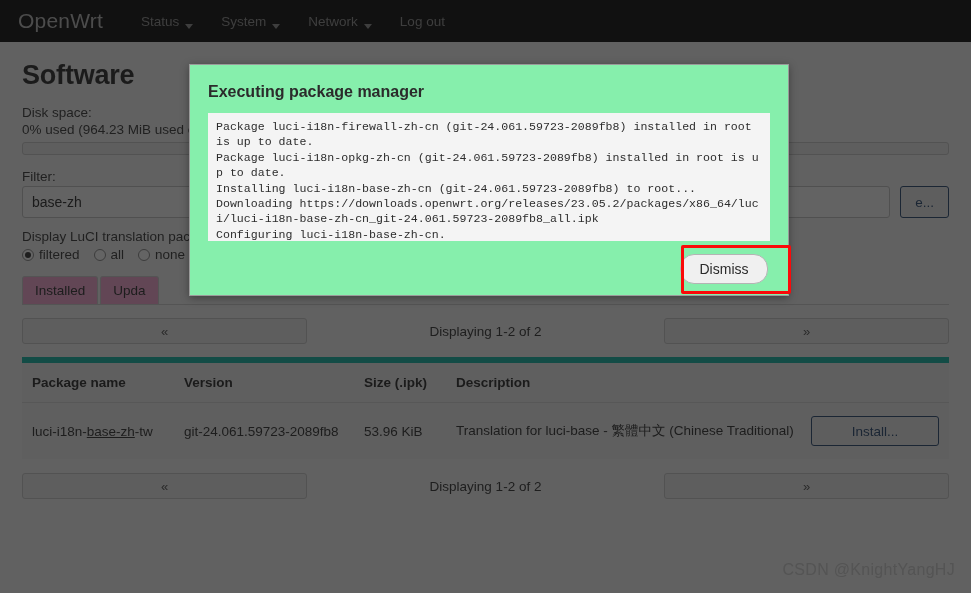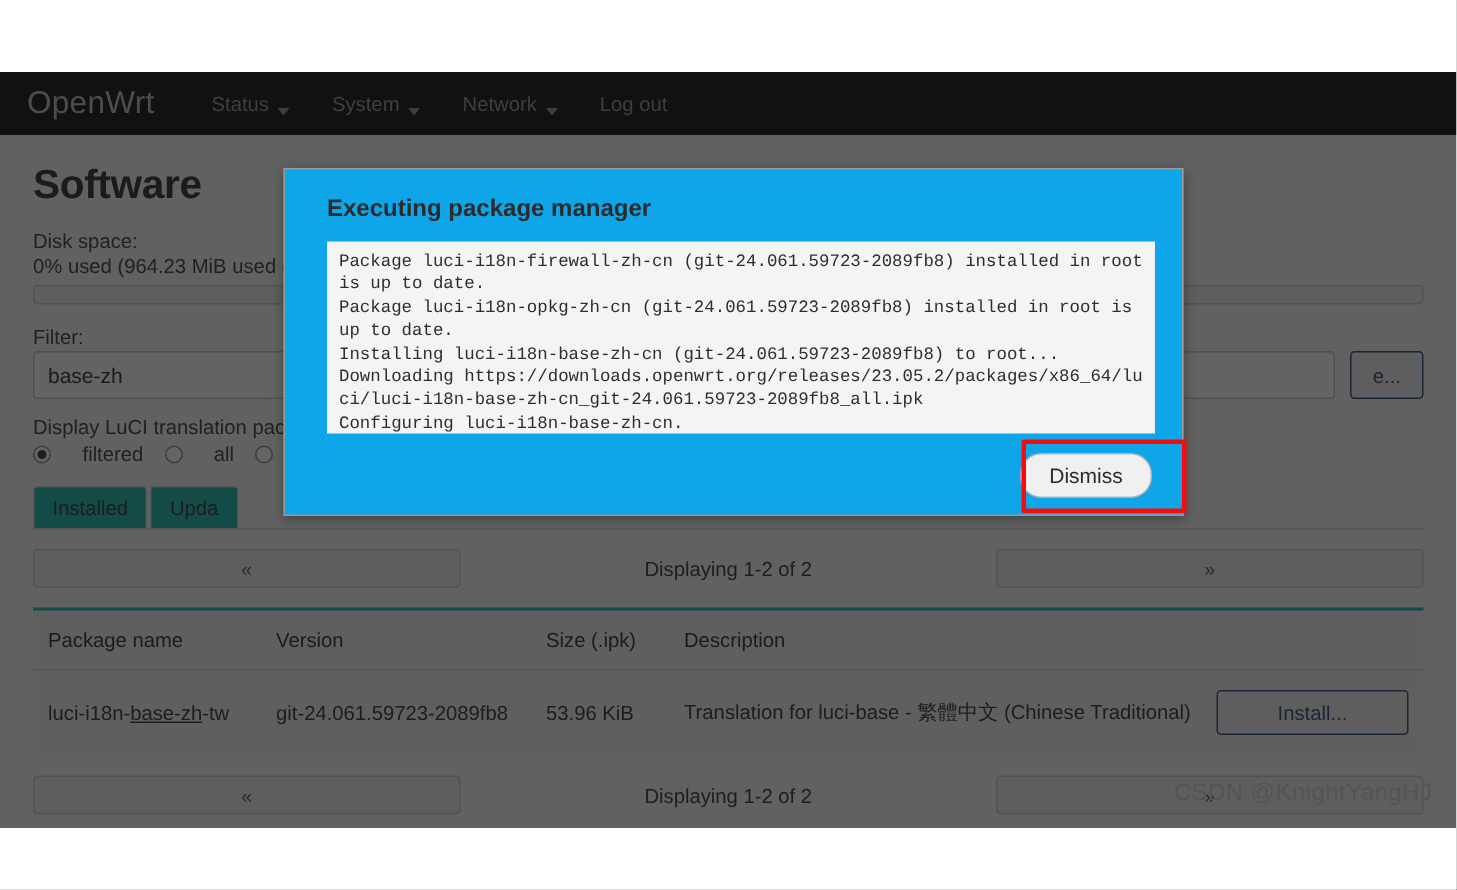--- a/index.html
+++ b/index.html
@@ -6,24 +6,23 @@
   html, body {
     margin: 0; padding: 0;
     width: 971px; height: 593px;
     overflow: hidden;
     font-family: "Liberation Sans", sans-serif;
     background: #ffffff;
   }
 
   #page {
     position: relative;
-    width: 971px; height: 504px;
+    width: 971px; height: 593px;
     background: #ffffff;
     overflow: hidden;
-    margin-top: 48px;
   }
 
   
   #app {
     position: absolute; inset: 0;
     background: #f5f5f5;
   }
 
   .navbar {
     height: 42px;
@@ -123,21 +122,21 @@
   .radio-block {
     margin: 11px 4px 0 4px;
   }
   .radio-block .cap {
     font-size: 13.5px;
     color: #3a3a3a;
     display: block;
     margin-bottom: 3px;
   }
   .radios { display: flex; align-items: center; gap: 14px; }
-  .radio { display: flex; align-items: center; gap: 21px; font-size: 13.5px; color: #3a3a3a; cursor: pointer; }
+  .radio { display: flex; align-items: center; gap: 5px; font-size: 13.5px; color: #3a3a3a; cursor: pointer; }
   .dot {
     width: 12px; height: 12px;
     border: 1px solid #8a8a8a;
     border-radius: 50%;
     background: #fff;
     position: relative;
   }
   .dot.on::after {
     content: "";
     position: absolute;
@@ -153,21 +152,21 @@
     margin: 14px 4px 0 4px;
     border-bottom: 1px solid #cfcfcf;
     gap: 2px;
   }
   .tab {
     padding: 6px 12px 6px 12px;
     font-size: 13.5px;
     border: 1px solid #cfcfcf;
     border-bottom: none;
     border-radius: 3px 3px 0 0;
-    background: #14b8a6;
+    background: #f9a8d4;
     color: #2f2f2f;
     cursor: pointer;
   }
   .tab.active {
     background: #f5f5f5;
     color: #274f86;
     border-bottom: 1px solid #f5f5f5;
     margin-bottom: -1px;
   }
 
@@ -199,24 +198,24 @@
 
   table.pkg {
     width: calc(100% - 8px);
     margin: 13px 4px 0 4px;
     border-collapse: collapse;
     background: #f0f0f0;
   }
   table.pkg thead th {
     text-align: left;
     font-size: 13.5px;
-    font-weight: normal;
+    font-weight: bold;
     color: #2b2b2b;
     padding: 12px 0 12px 10px;
-    border-top: 2px solid #14b8a6;
+    border-top: 6px solid #14b8a6;
     border-bottom: 1px solid #d9d9d9;
   }
   table.pkg tbody td {
     font-size: 13.5px;
     color: #303030;
     padding: 13px 0 13px 10px;
     border-bottom: 1px solid #d9d9d9;
     vertical-align: middle;
   }
   table.pkg tbody tr:last-child td { border-bottom: none; }
@@ -253,25 +252,25 @@
     position: absolute; inset: 0;
     background: rgba(20,20,20,0.66);
     z-index: 50;
   }
 
   
   #modal {
     position: absolute;
     left: 189px; top: 64px;
     width: 600px; height: 232px;
-    background: #0ea5e9;
+    background: #86efac;
     border: 1px solid #9a9a9a;
     box-shadow: 0 2px 8px rgba(0,0,0,.35);
     z-index: 60;
-    padding: 14px 18px 0 28px;
+    padding: 14px 18px 0 18px;
   }
   #modal h2 {
     font-size: 16px;
     font-weight: bold;
     color: #2b2b2b;
     margin: 4px 0 12px 0;
   }
   .log {
     background: #f4f4f4;
     border: none;

